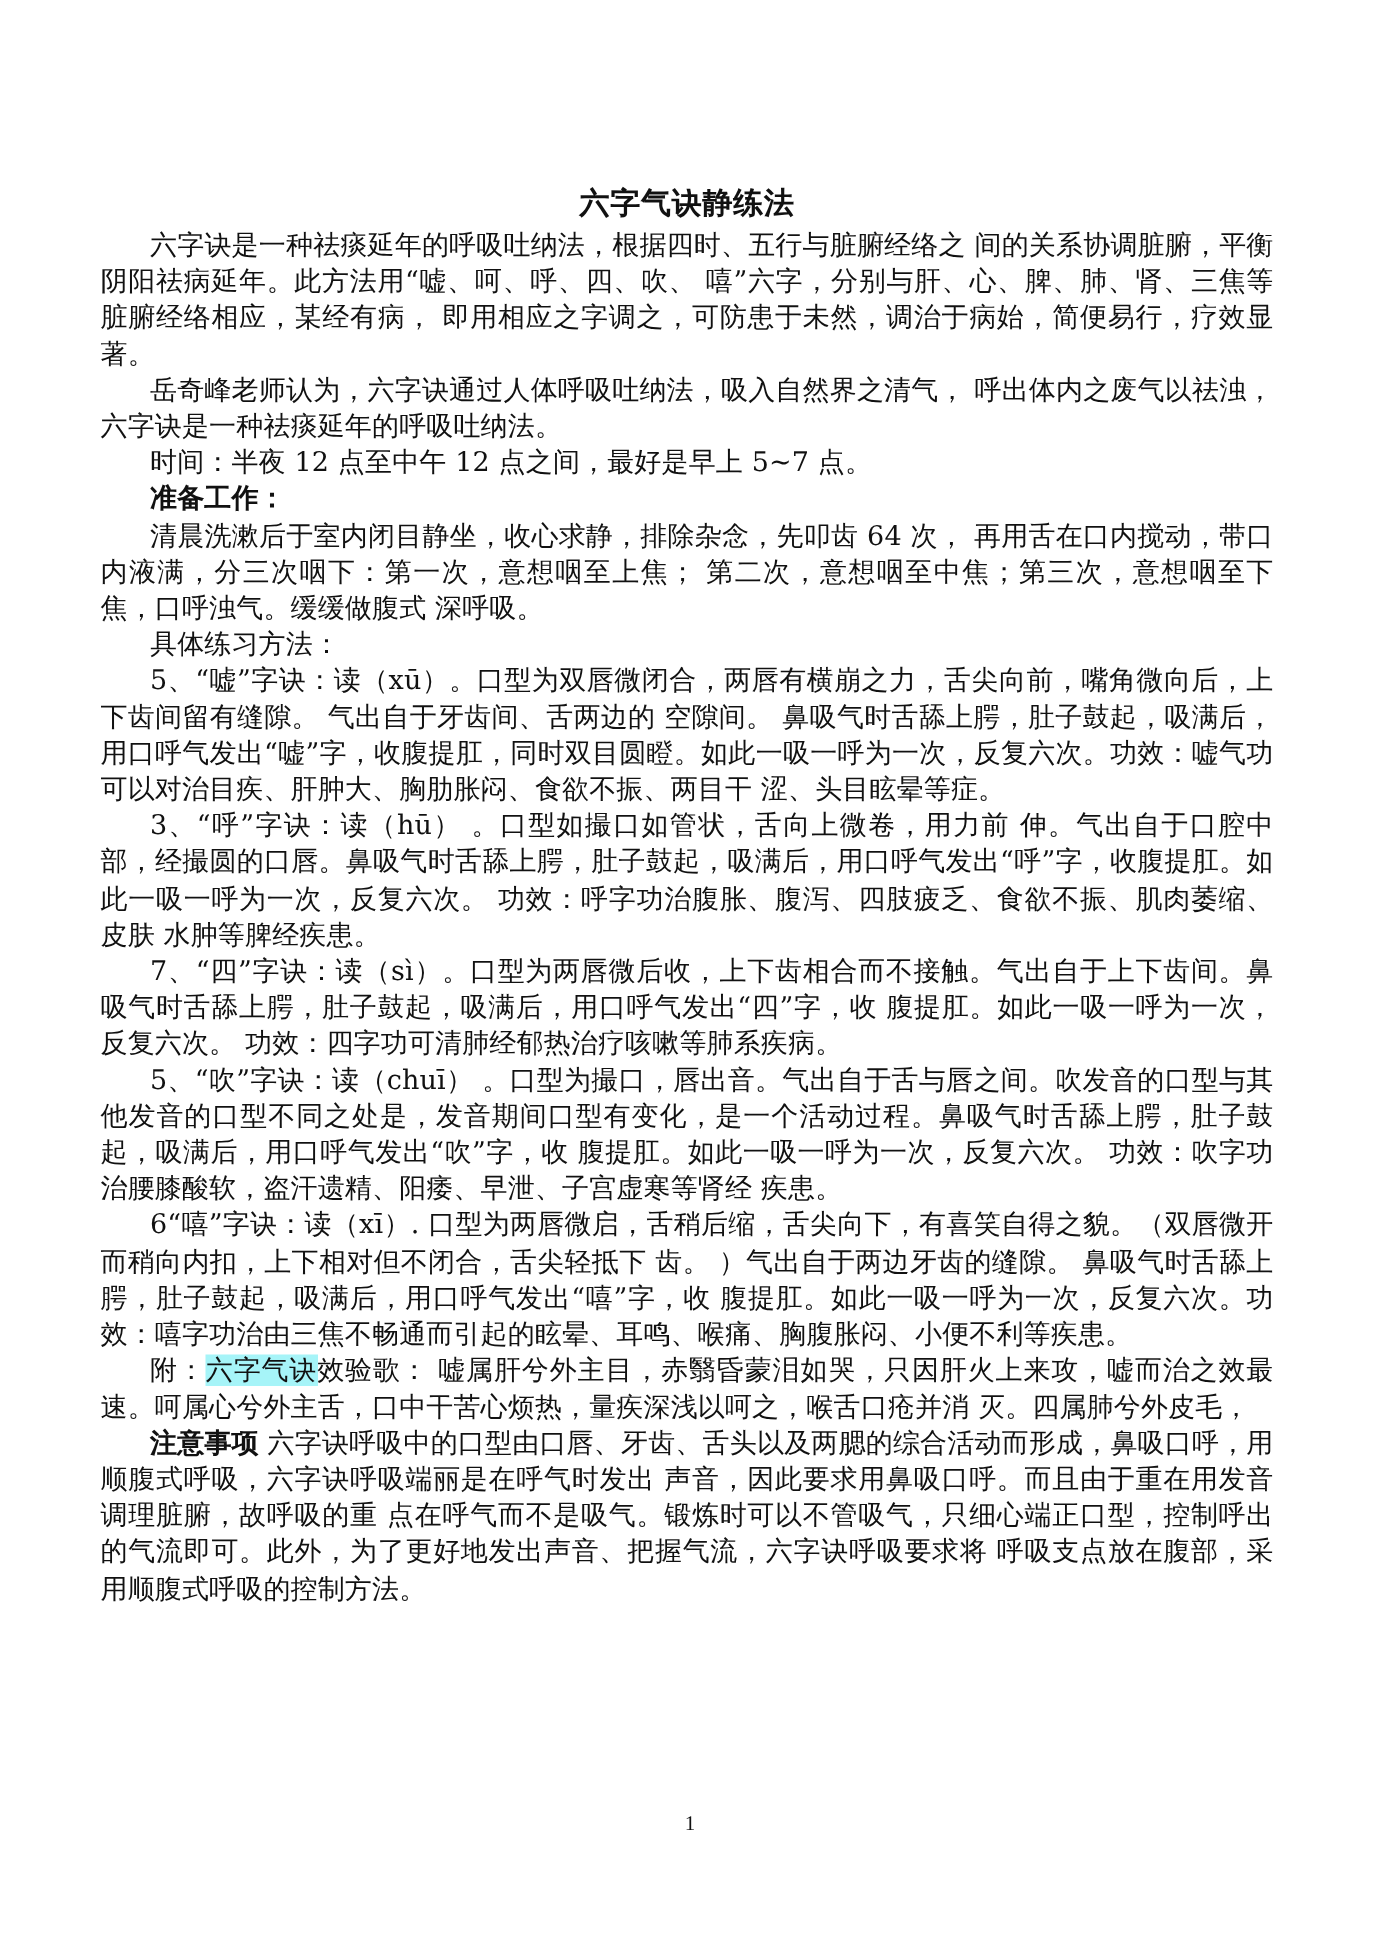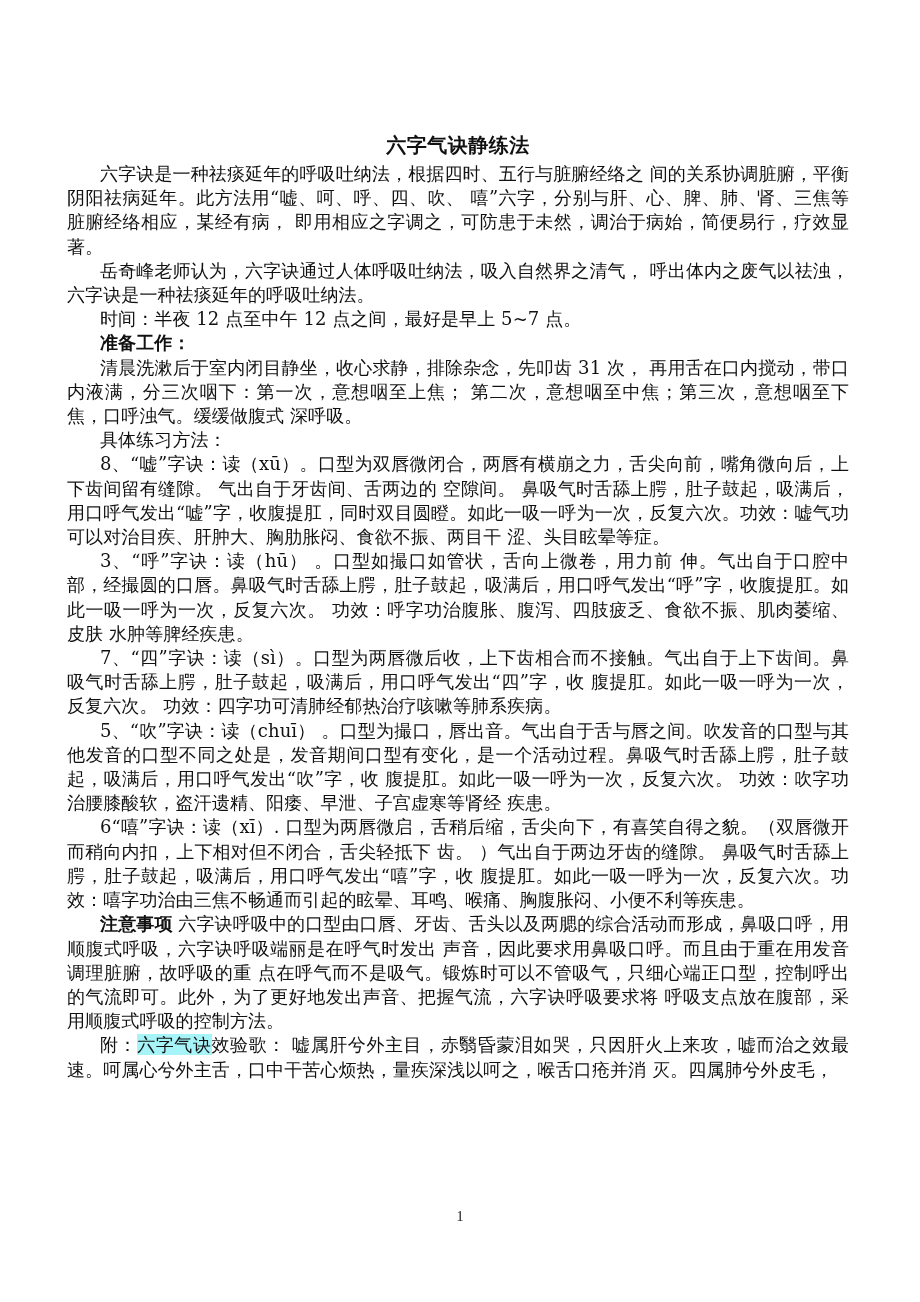--- a/index.html
+++ b/index.html
@@ -1,43 +1,43 @@
 <!DOCTYPE html>
 <html><head>
 <meta charset="utf-8">
 <style>
   html, body { margin:0; padding:0; background:#ffffff; }
   body { width:920px; height:1302px; position:relative; overflow:hidden;
          font-family:"DejaVu Serif","Liberation Serif",serif; color:#111; }
-  .page { position:absolute; left:67px; top:128px; width:782px; }
+  .page { position:absolute; left:67px; top:118px; width:782px; }
   .title { text-align:center; font-family:"DejaVu Sans","Liberation Sans",sans-serif;
            font-weight:bold; font-size:20px; height:34px; line-height:34px; letter-spacing:0.5px; }
   p { margin:0; font-size:18px; line-height:24.2px; text-align:justify; text-align-last:left;
       text-indent:33px; letter-spacing:0.1px; }
   .bold { font-family:"DejaVu Sans","Liberation Sans",sans-serif; font-weight:bold; }
   .hl { background:#a6f4f8; }
   .pagenum { position:absolute; top:1209px; left:0; width:920px; text-align:center;
              font-size:14px; font-family:"Liberation Serif",serif; }
 </style>
 </head>
 <body>
 
 <div class="page">
   <div class="title">六字气诀静练法</div>
 
   <p>六字诀是一种祛痰延年的呼吸吐纳法，根据四时、五行与脏腑经络之 间的关系协调脏腑，平衡阴阳祛病延年。此方法用“嘘、呵、呼、四、吹、 嘻”六字，分别与肝、心、脾、肺、肾、三焦等脏腑经络相应，某经有病， 即用相应之字调之，可防患于未然，调治于病始，简便易行，疗效显著。</p>
   <p>岳奇峰老师认为，六字诀通过人体呼吸吐纳法，吸入自然界之清气， 呼出体内之废气以祛浊，六字诀是一种祛痰延年的呼吸吐纳法。</p>
   <p>时间：半夜 12 点至中午 12 点之间，最好是早上 5~7 点。</p>
   <p class="bold">准备工作：</p>
-  <p>清晨洗漱后于室内闭目静坐，收心求静，排除杂念，先叩齿 31 次， 再用舌在口内搅动，带口内液满，分三次咽下：第一次，意想咽至上焦； 第二次，意想咽至中焦；第三次，意想咽至下焦，口呼浊气。缓缓做腹式 深呼吸。</p>
+  <p>清晨洗漱后于室内闭目静坐，收心求静，排除杂念，先叩齿 64 次， 再用舌在口内搅动，带口内液满，分三次咽下：第一次，意想咽至上焦； 第二次，意想咽至中焦；第三次，意想咽至下焦，口呼浊气。缓缓做腹式 深呼吸。</p>
   <p>具体练习方法：</p>
-  <p>8、“嘘”字诀：读（xū）。口型为双唇微闭合，两唇有横崩之力，舌尖向前，嘴角微向后，上下齿间留有缝隙。 气出自于牙齿间、舌两边的 空隙间。 鼻吸气时舌舔上腭，肚子鼓起，吸满后，用口呼气发出“嘘”字，收腹提肛，同时双目圆瞪。如此一吸一呼为一次，反复六次。功效：嘘气功可以对治目疾、肝肿大、胸肋胀闷、食欲不振、两目干 涩、头目眩晕等症。</p>
+  <p>5、“嘘”字诀：读（xū）。口型为双唇微闭合，两唇有横崩之力，舌尖向前，嘴角微向后，上下齿间留有缝隙。 气出自于牙齿间、舌两边的 空隙间。 鼻吸气时舌舔上腭，肚子鼓起，吸满后，用口呼气发出“嘘”字，收腹提肛，同时双目圆瞪。如此一吸一呼为一次，反复六次。功效：嘘气功可以对治目疾、肝肿大、胸肋胀闷、食欲不振、两目干 涩、头目眩晕等症。</p>
   <p>3、“呼”字诀：读（hū） 。口型如撮口如管状，舌向上微卷，用力前 伸。气出自于口腔中部，经撮圆的口唇。鼻吸气时舌舔上腭，肚子鼓起，吸满后，用口呼气发出“呼”字，收腹提肛。如此一吸一呼为一次，反复六次。 功效：呼字功治腹胀、腹泻、四肢疲乏、食欲不振、肌肉萎缩、皮肤 水肿等脾经疾患。</p>
   <p>7、“四”字诀：读（sì）。口型为两唇微后收，上下齿相合而不接触。气出自于上下齿间。鼻吸气时舌舔上腭，肚子鼓起，吸满后，用口呼气发出“四”字，收 腹提肛。如此一吸一呼为一次，反复六次。 功效：四字功可清肺经郁热治疗咳嗽等肺系疾病。</p>
   <p>5、“吹”字诀：读（chuī） 。口型为撮口，唇出音。气出自于舌与唇之间。吹发音的口型与其他发音的口型不同之处是，发音期间口型有变化，是一个活动过程。鼻吸气时舌舔上腭，肚子鼓起，吸满后，用口呼气发出“吹”字，收 腹提肛。如此一吸一呼为一次，反复六次。 功效：吹字功治腰膝酸软，盗汗遗精、阳痿、早泄、子宫虚寒等肾经 疾患。</p>
   <p>6“嘻”字诀：读（xī）. 口型为两唇微启，舌稍后缩，舌尖向下，有喜笑自得之貌。（双唇微开而稍向内扣，上下相对但不闭合，舌尖轻抵下 齿。 ）气出自于两边牙齿的缝隙。 鼻吸气时舌舔上腭，肚子鼓起，吸满后，用口呼气发出“嘻”字，收 腹提肛。如此一吸一呼为一次，反复六次。功效：嘻字功治由三焦不畅通而引起的眩晕、耳鸣、喉痛、胸腹胀闷、小便不利等疾患。</p>
 
+  <p><span>附：</span><span class="hl">六字气诀</span><span>效验歌： 嘘属肝兮外主目，赤翳昏蒙泪如哭，只因肝火上来攻，嘘而治之效最速。呵属心兮外主舌，口中干苦心烦热，量疾深浅以呵之，喉舌口疮并消 灭。四属肺兮外皮毛，</span></p>
+
   <p><span class="bold">注意事项</span><span> 六字诀呼吸中的口型由口唇、牙齿、舌头以及两腮的综合活动而形成，鼻吸口呼，用顺腹式呼吸，六字诀呼吸端丽是在呼气时发出 声音，因此要求用鼻吸口呼。而且由于重在用发音调理脏腑，故呼吸的重 点在呼气而不是吸气。锻炼时可以不管吸气，只细心端正口型，控制呼出 的气流即可。此外，为了更好地发出声音、把握气流，六字诀呼吸要求将 呼吸支点放在腹部，采用顺腹式呼吸的控制方法。</span></p>
-
-  <p><span>附：</span><span class="hl">六字气诀</span><span>效验歌： 嘘属肝兮外主目，赤翳昏蒙泪如哭，只因肝火上来攻，嘘而治之效最速。呵属心兮外主舌，口中干苦心烦热，量疾深浅以呵之，喉舌口疮并消 灭。四属肺兮外皮毛，</span></p>
 </div>
 
 <div class="pagenum">1</div>
 
 </body></html>

